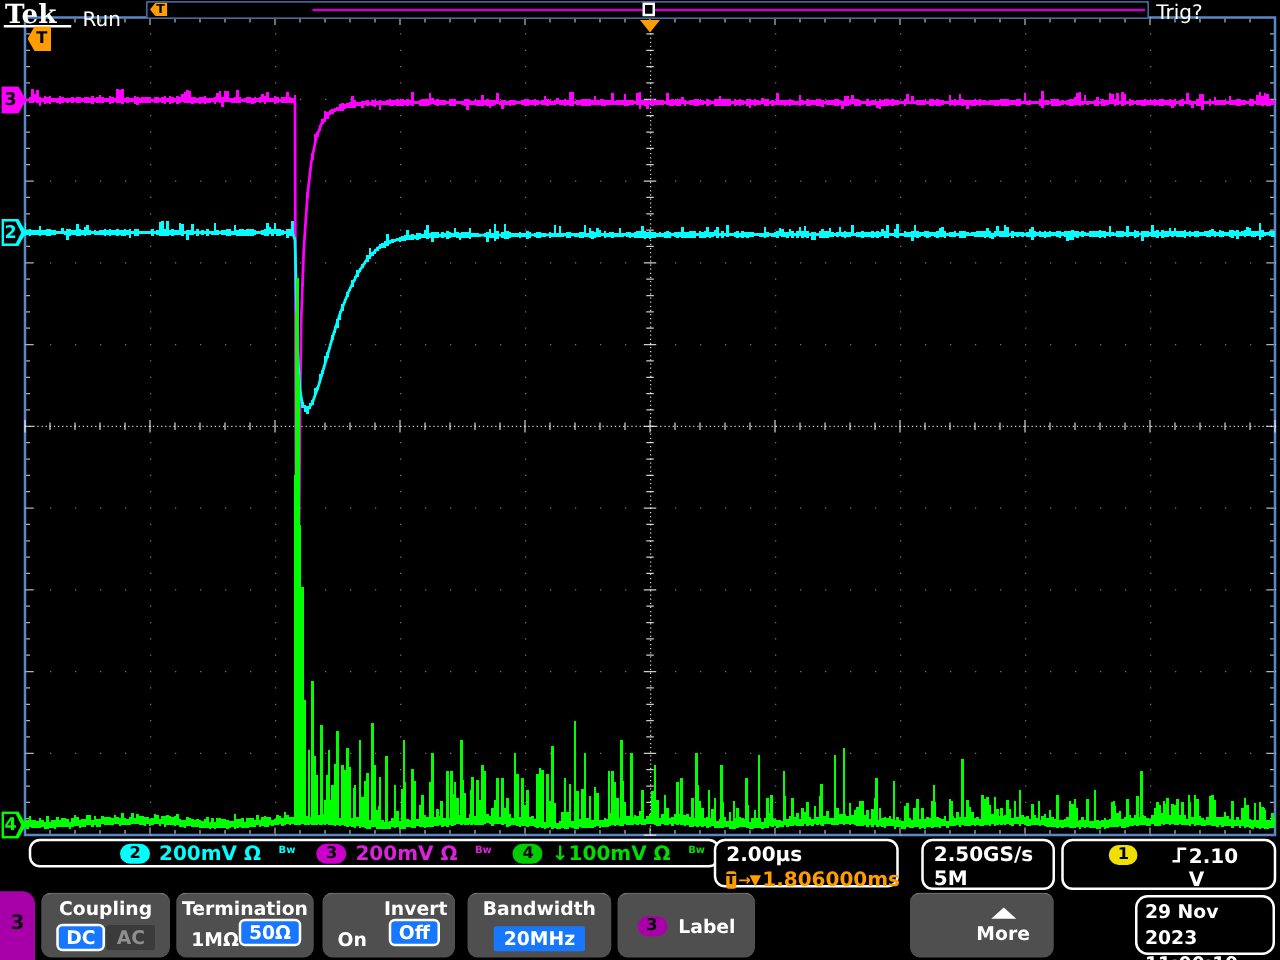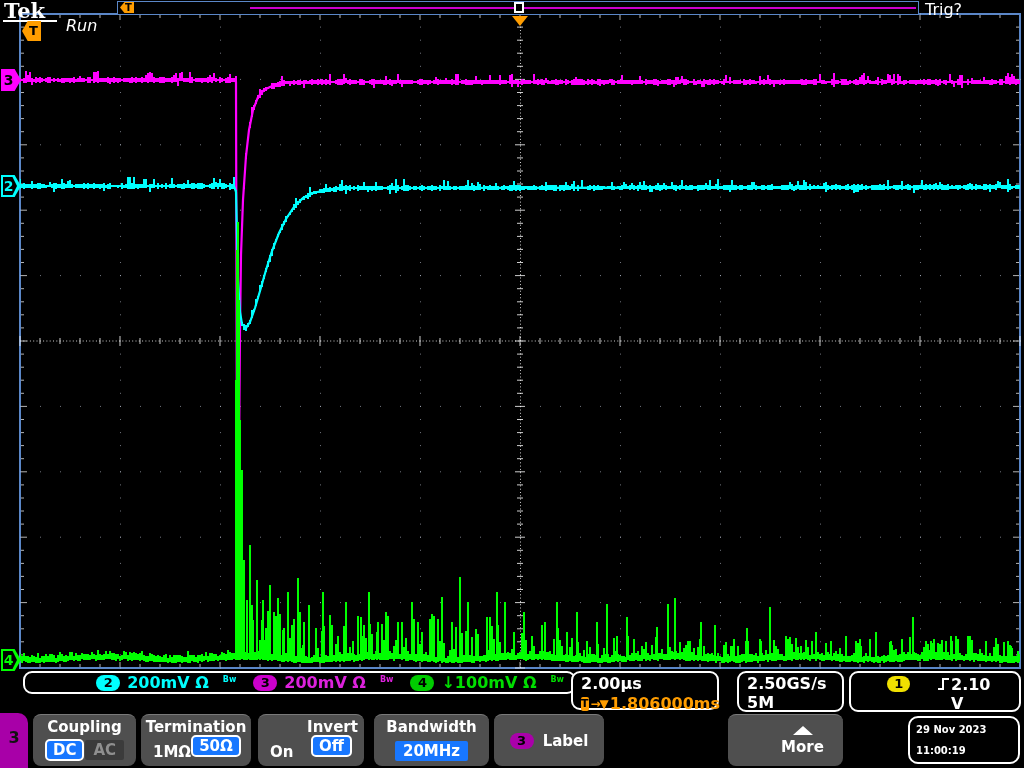--- a/index.html
+++ b/index.html
@@ -5,21 +5,21 @@
   html,body{margin:0;padding:0;}
   body{
     width:1024px;height:768px;position:relative;overflow:hidden;
     background:#000;font-family:"DejaVu Sans",sans-serif;color:#fff;
     -webkit-font-smoothing:none;
   }
   .abs{position:absolute;}
   
   .tek-logo{left:4px;top:-2px;font-family:"DejaVu Serif",serif;font-weight:bold;font-size:21px;color:#fff;letter-spacing:0px;}
   .tek-underline{left:3px;top:20px;width:54px;height:2px;background:#fff;}
-  .run-status{left:66px;top:16px;font-size:16px;color:#fff;font-style:italic;}
+  .run-status{left:66px;top:6px;font-size:16px;color:#fff;}
   .trig-status{left:925px;top:0px;font-size:16px;color:#fff;}
   .record-bar{left:117px;top:1px;width:802px;height:14px;border:1px solid #5b87c8;background:#000;box-sizing:border-box;}
   .rb-flag{left:2px;top:0px;width:14px;height:11px;background:#ff9d00;
     clip-path:polygon(0 50%,32% 0,100% 0,100% 100%,32% 100%);
     color:#000;font-size:10px;font-weight:bold;text-align:center;line-height:11px;padding-left:3px;box-sizing:border-box;}
   .rb-line{left:132px;top:5px;width:666px;height:2px;background:#cc00cc;}
   .rb-window{left:396px;top:0px;width:10px;height:11px;border:2px solid #fff;background:#000;box-sizing:border-box;}
   
   .tflag{left:22px;top:21px;width:19px;height:20px;background:#ff9d00;
     clip-path:polygon(0 50%,30% 0,100% 0,100% 100%,30% 100%);
@@ -59,21 +59,21 @@
   .b-invert{left:258px;width:106px;padding-left:43px;}
   .b-bw{left:374px;width:115px;}
   .b-label{left:494px;width:110px;}
   .b-more{left:728px;width:115px;}
   .center-row{position:absolute;left:0;right:0;bottom:5px;display:flex;justify-content:center;}
   .label-row{position:absolute;inset:0;display:flex;align-items:center;justify-content:center;gap:9px;}
   .label-row .title{margin-top:0;}
   .more-col{position:absolute;inset:0;display:flex;flex-direction:column;align-items:center;justify-content:center;gap:3px;margin-left:34px;}
   .tri-up{width:0;height:0;border-left:10px solid transparent;border-right:10px solid transparent;border-bottom:9px solid #fff;}
   .datetime{left:908px;top:716px;width:112px;height:48px;border:2px solid #fff;border-radius:10px;box-sizing:border-box;
-    padding:1px 0 0 6px;font-size:10px;font-weight:bold;line-height:21px;color:#fff;background:#000;}
+    padding:1px 0 0 6px;font-size:15px;font-weight:bold;line-height:21px;color:#fff;background:#000;}
   svg#scope-svg{left:0;top:0;}
 </style>
 </head>
 <body>
 
 <svg id="scope-svg" class="abs" width="1024" height="700" viewBox="0 0 1024 700">
     <defs>
       <clipPath id="gclip">
         <rect x="20" y="14" width="1000" height="654"></rect>
       </clipPath>

